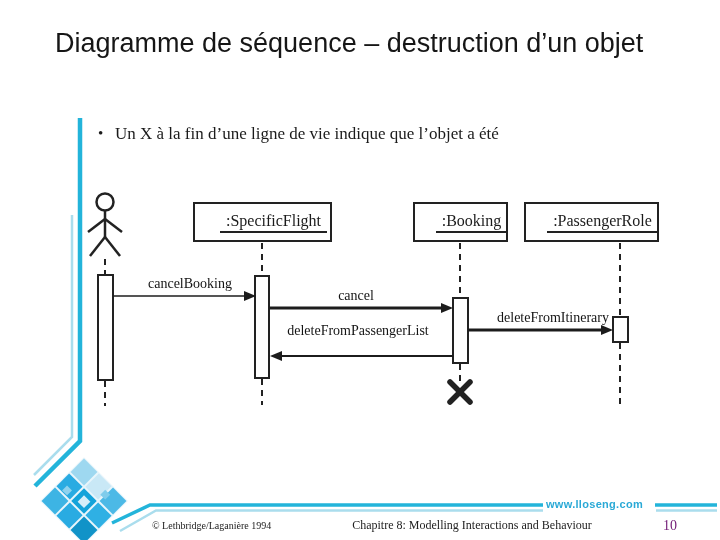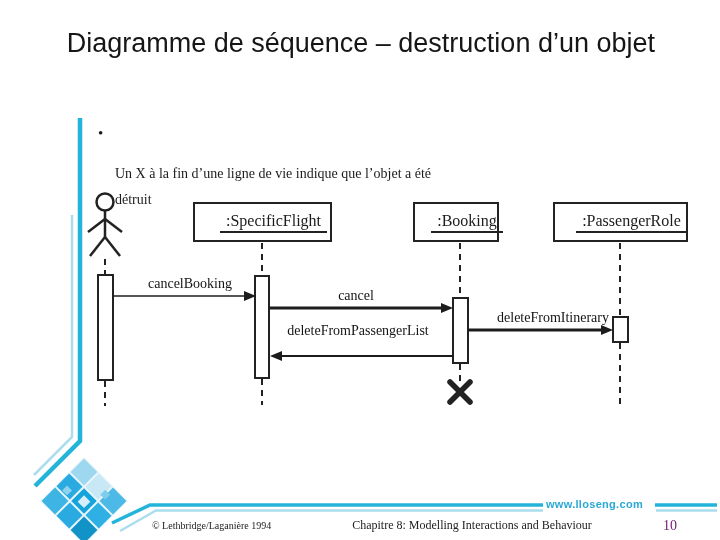--- a/index.html
+++ b/index.html
@@ -1,25 +1,25 @@
 <!DOCTYPE html>
 <html><head>
 <meta charset="utf-8">
 <style>
   html,body{margin:0;padding:0;}
   .slide{position:relative;width:720px;height:540px;background:#fff;overflow:hidden;
          font-family:"Liberation Serif",serif;color:#1b1b1b;}
 
   .title{position:absolute;left:55px;top:26px;width:600px;
          font-family:"Liberation Sans",sans-serif;font-size:27px;line-height:1.26;
-         color:#161616;letter-spacing:0px;text-align:right;}
+         color:#161616;letter-spacing:0px;}
 
   .bullet{position:absolute;left:98px;top:121px;width:606px;display:flex;}
   .bullet .marker{width:17px;font-size:15px;padding-top:4px;color:#1b1b1b;}
-  .bullet .lines{font-size:14px;line-height:26px;margin-top:40px;}
+  .bullet .lines{font-size:17px;line-height:26px;}
 
   .overlay-svg{position:absolute;left:0;top:0;width:720px;height:540px;pointer-events:none;}
 
   .objbox{position:absolute;top:202px;height:40px;background:#fff;border:2px solid #222;
           box-sizing:border-box;display:flex;align-items:center;justify-content:center;}
   .objbox .objlabel{font-size:16px;border-bottom:2px solid #222;padding:0 6px 1px 6px;white-space:nowrap;margin-left:22px;}
 
   .msglabel{position:absolute;transform:translateX(-50%);font-size:14px;white-space:nowrap;color:#141414;}
 
   .diamond{position:absolute;left:53px;top:470px;width:62px;height:62px;
@@ -38,21 +38,20 @@
 <body>
 
 <div class="slide">
 
   <div class="title">Diagramme de séquence – destruction d’un objet</div>
 
   <div class="bullet">
     <div class="marker">•</div>
     <div class="lines">
       <div>Un X à la fin d’une ligne de vie indique que l’objet a été</div>
-      <div>détruit</div>
     </div>
   </div>
 
   <svg class="overlay-svg" viewBox="0 0 720 540">
 
     <g>
       <polyline points="72,215 72,437 34,475" fill="none" stroke="#aadded" stroke-width="2.5"></polyline>
       <polyline points="80,118 80,441 35,486" fill="none" stroke="#23b4da" stroke-width="4.5"></polyline>
       <polyline points="120,531 156,510.5 543,510.5" fill="none" stroke="#aadded" stroke-width="2.5"></polyline>
       <polyline points="112,523 150,505 543,505" fill="none" stroke="#23b4da" stroke-width="3.5"></polyline>
@@ -100,24 +99,24 @@
 
     <g stroke="#222" stroke-width="5.5" stroke-linecap="round">
       <line x1="450" y1="382" x2="470" y2="402"></line>
       <line x1="470" y1="382" x2="450" y2="402"></line>
     </g>
   </svg>
 
   <div class="objbox" style="left:193px;width:139px;">
     <span class="objlabel">:SpecificFlight</span>
   </div>
-  <div class="objbox" style="left:413px;width:86px;">
+  <div class="objbox" style="left:413px;width:95px;">
     <span class="objlabel">:Booking</span>
   </div>
-  <div class="objbox" style="left:553px;width:135px;">
+  <div class="objbox" style="left:524px;width:135px;">
     <span class="objlabel">:PassengerRole</span>
   </div>
 
   <div class="msglabel" style="left:190px;top:276px;">cancelBooking</div>
   <div class="msglabel" style="left:356px;top:288px;">cancel</div>
   <div class="msglabel" style="left:553px;top:310px;">deleteFromItinerary</div>
   <div class="msglabel" style="left:358px;top:323px;">deleteFromPassengerList</div>
 
   <div class="diamond">
     <div style="left:1px;top:1px;width:19px;height:19px;background:#9ed8f0;"></div>

